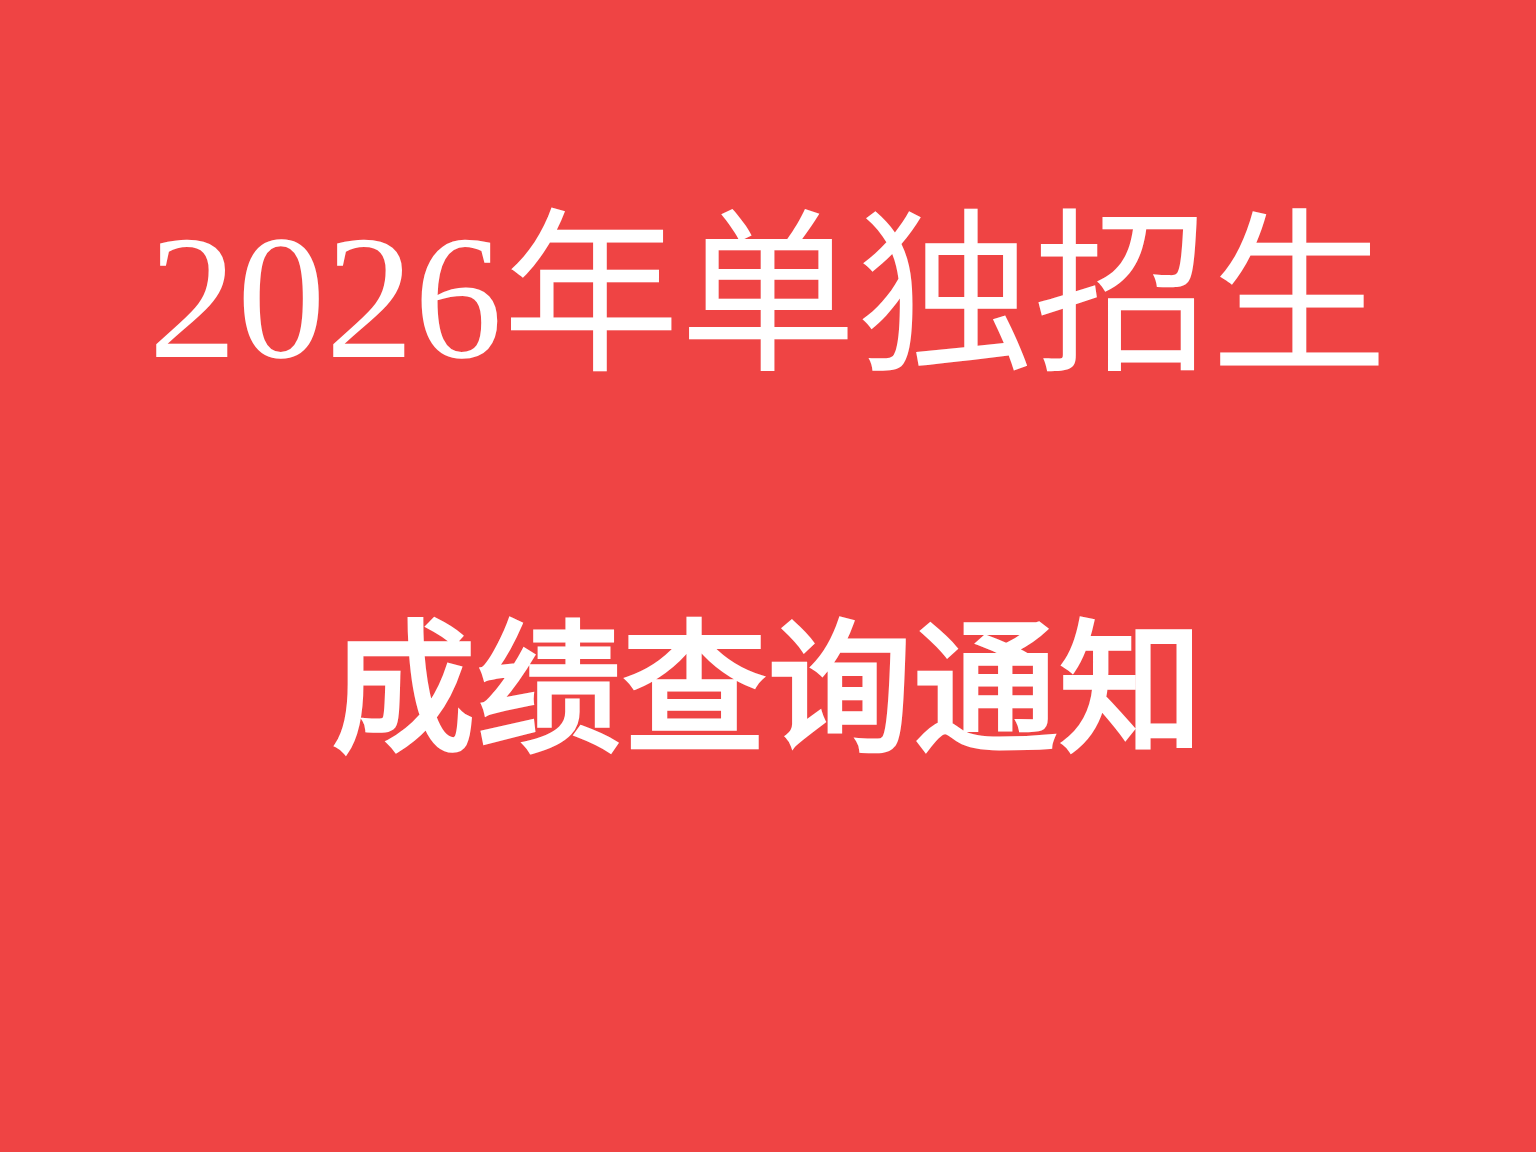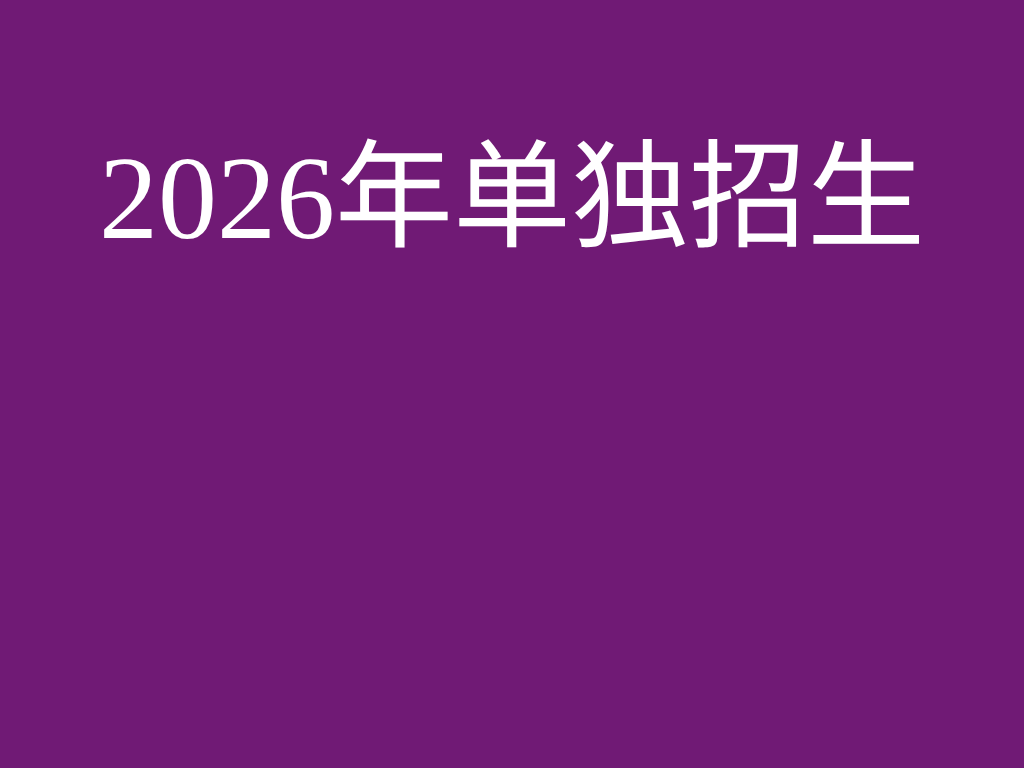--- a/index.html
+++ b/index.html
@@ -67,22 +67,23 @@
     line-height: 1;
     letter-spacing: 1px;
     white-space: nowrap;
     
     margin-top: 155px;
   }
 </style>
 </head>
 <body>
 
-<div id="announcement-poster" style="background-color: #701a75;">
+<div id="announcement-poster" style="background-color: #ef4444;">
 
   <div class="poster-text-block">
 
     <h1 class="headline-primary" style="color: rgb(255, 255, 255);">2026年单独招生</h1>
 
+    <h2 class="headline-secondary" style="color: rgb(255, 255, 255);">成绩查询通知</h2>
 
   </div>
 
 </div>
 
 </body></html>

